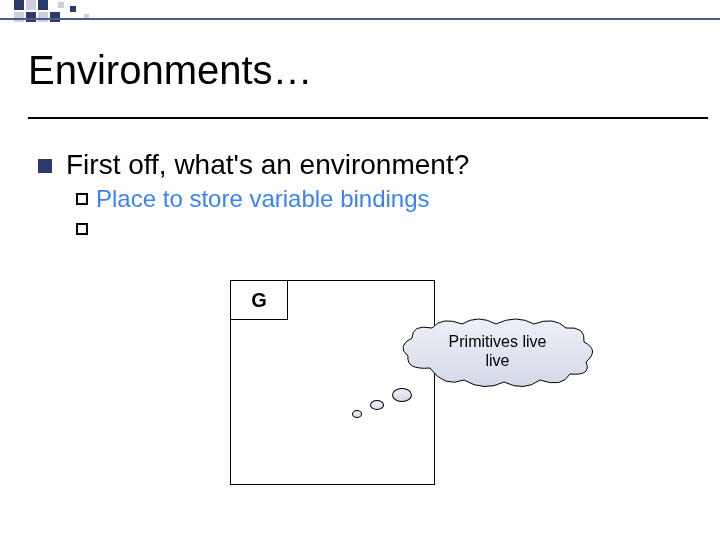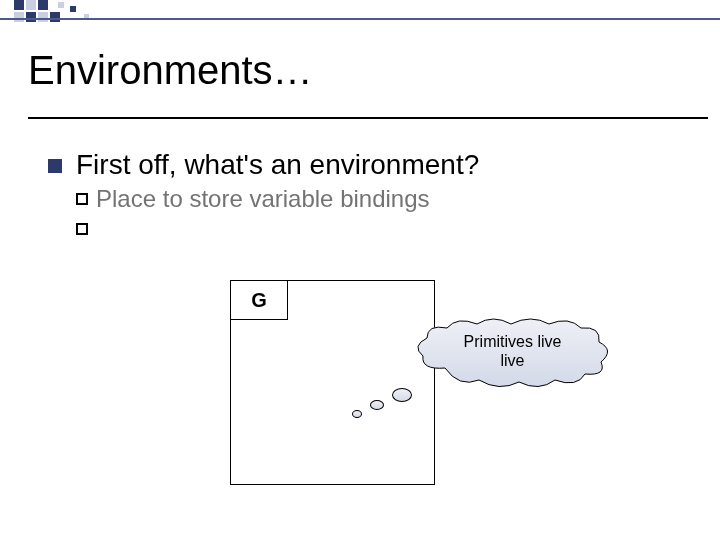--- a/index.html
+++ b/index.html
@@ -45,21 +45,21 @@
   }
   .title-underline {
     width: 680px;
     height: 2px;
     background: #000;
     margin-bottom: 30px;
   }
   .bullet-row {
     display: flex;
     align-items: flex-start;
-    margin-left: 20px;
+    margin-left: 10px;
   }
   .square-bullet {
     width: 14px;
     height: 14px;
     background: #2b3a6b;
     flex-shrink: 0;
     margin-top: 10px;
     margin-right: 14px;
   }
   .bullet-text-lvl1 {
@@ -78,21 +78,21 @@
   .hollow-bullet {
     width: 12px;
     height: 12px;
     border: 2px solid #000;
     flex-shrink: 0;
     margin-top: 8px;
     margin-right: 8px;
   }
   .bullet-text-lvl2 {
     font-size: 24px;
-    color: #737373;
+    color: #3b82f6;
   }
   .bold { font-weight: bold; }
   .diagram {
     position: absolute;
     left: 230px;
     top: 280px;
     width: 380px;
     height: 230px;
   }
   .env-box {
@@ -113,21 +113,21 @@
     border: 1px solid #000;
     background: #fff;
     display: flex;
     align-items: center;
     justify-content: center;
     font-size: 20px;
     font-weight: bold;
   }
   .cloud {
     position: absolute;
-    left: 185px;
+    left: 170px;
     top: 38px;
     width: 195px;
     height: 72px;
   }
   .cloud svg { position: absolute; left: 0; top: 0; }
   .cloud-text {
     position: absolute;
     left: 0;
     top: 14px;
     width: 195px;

